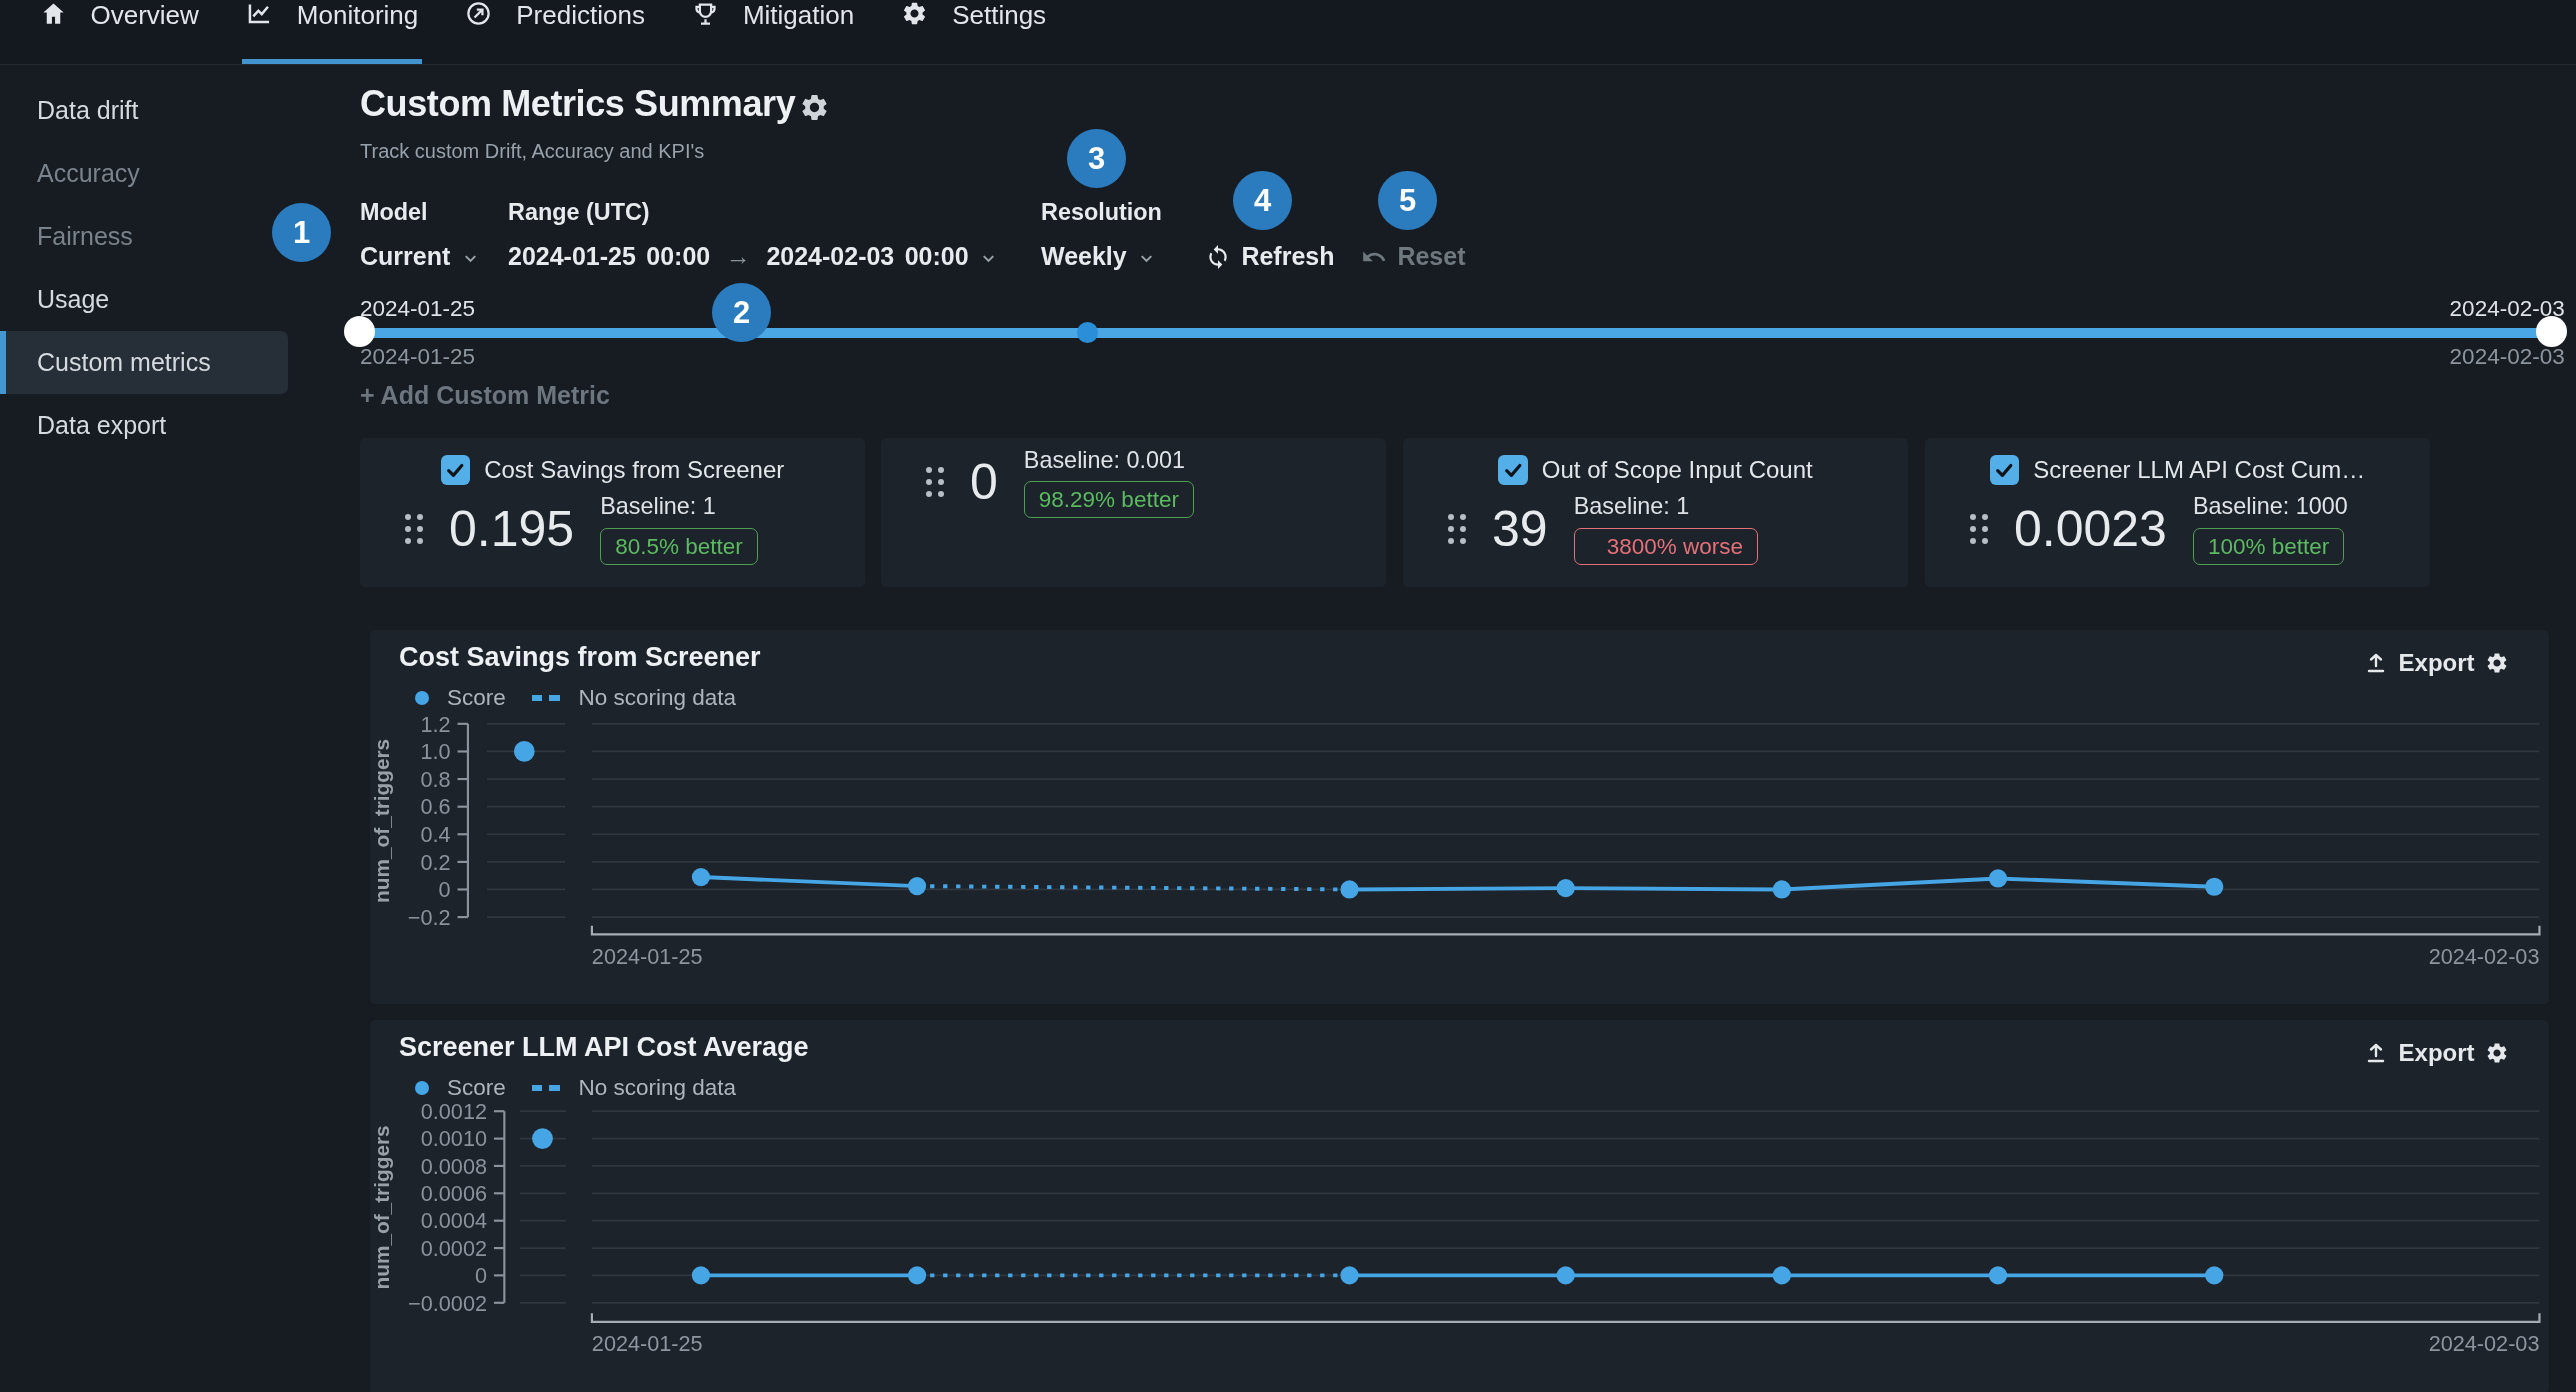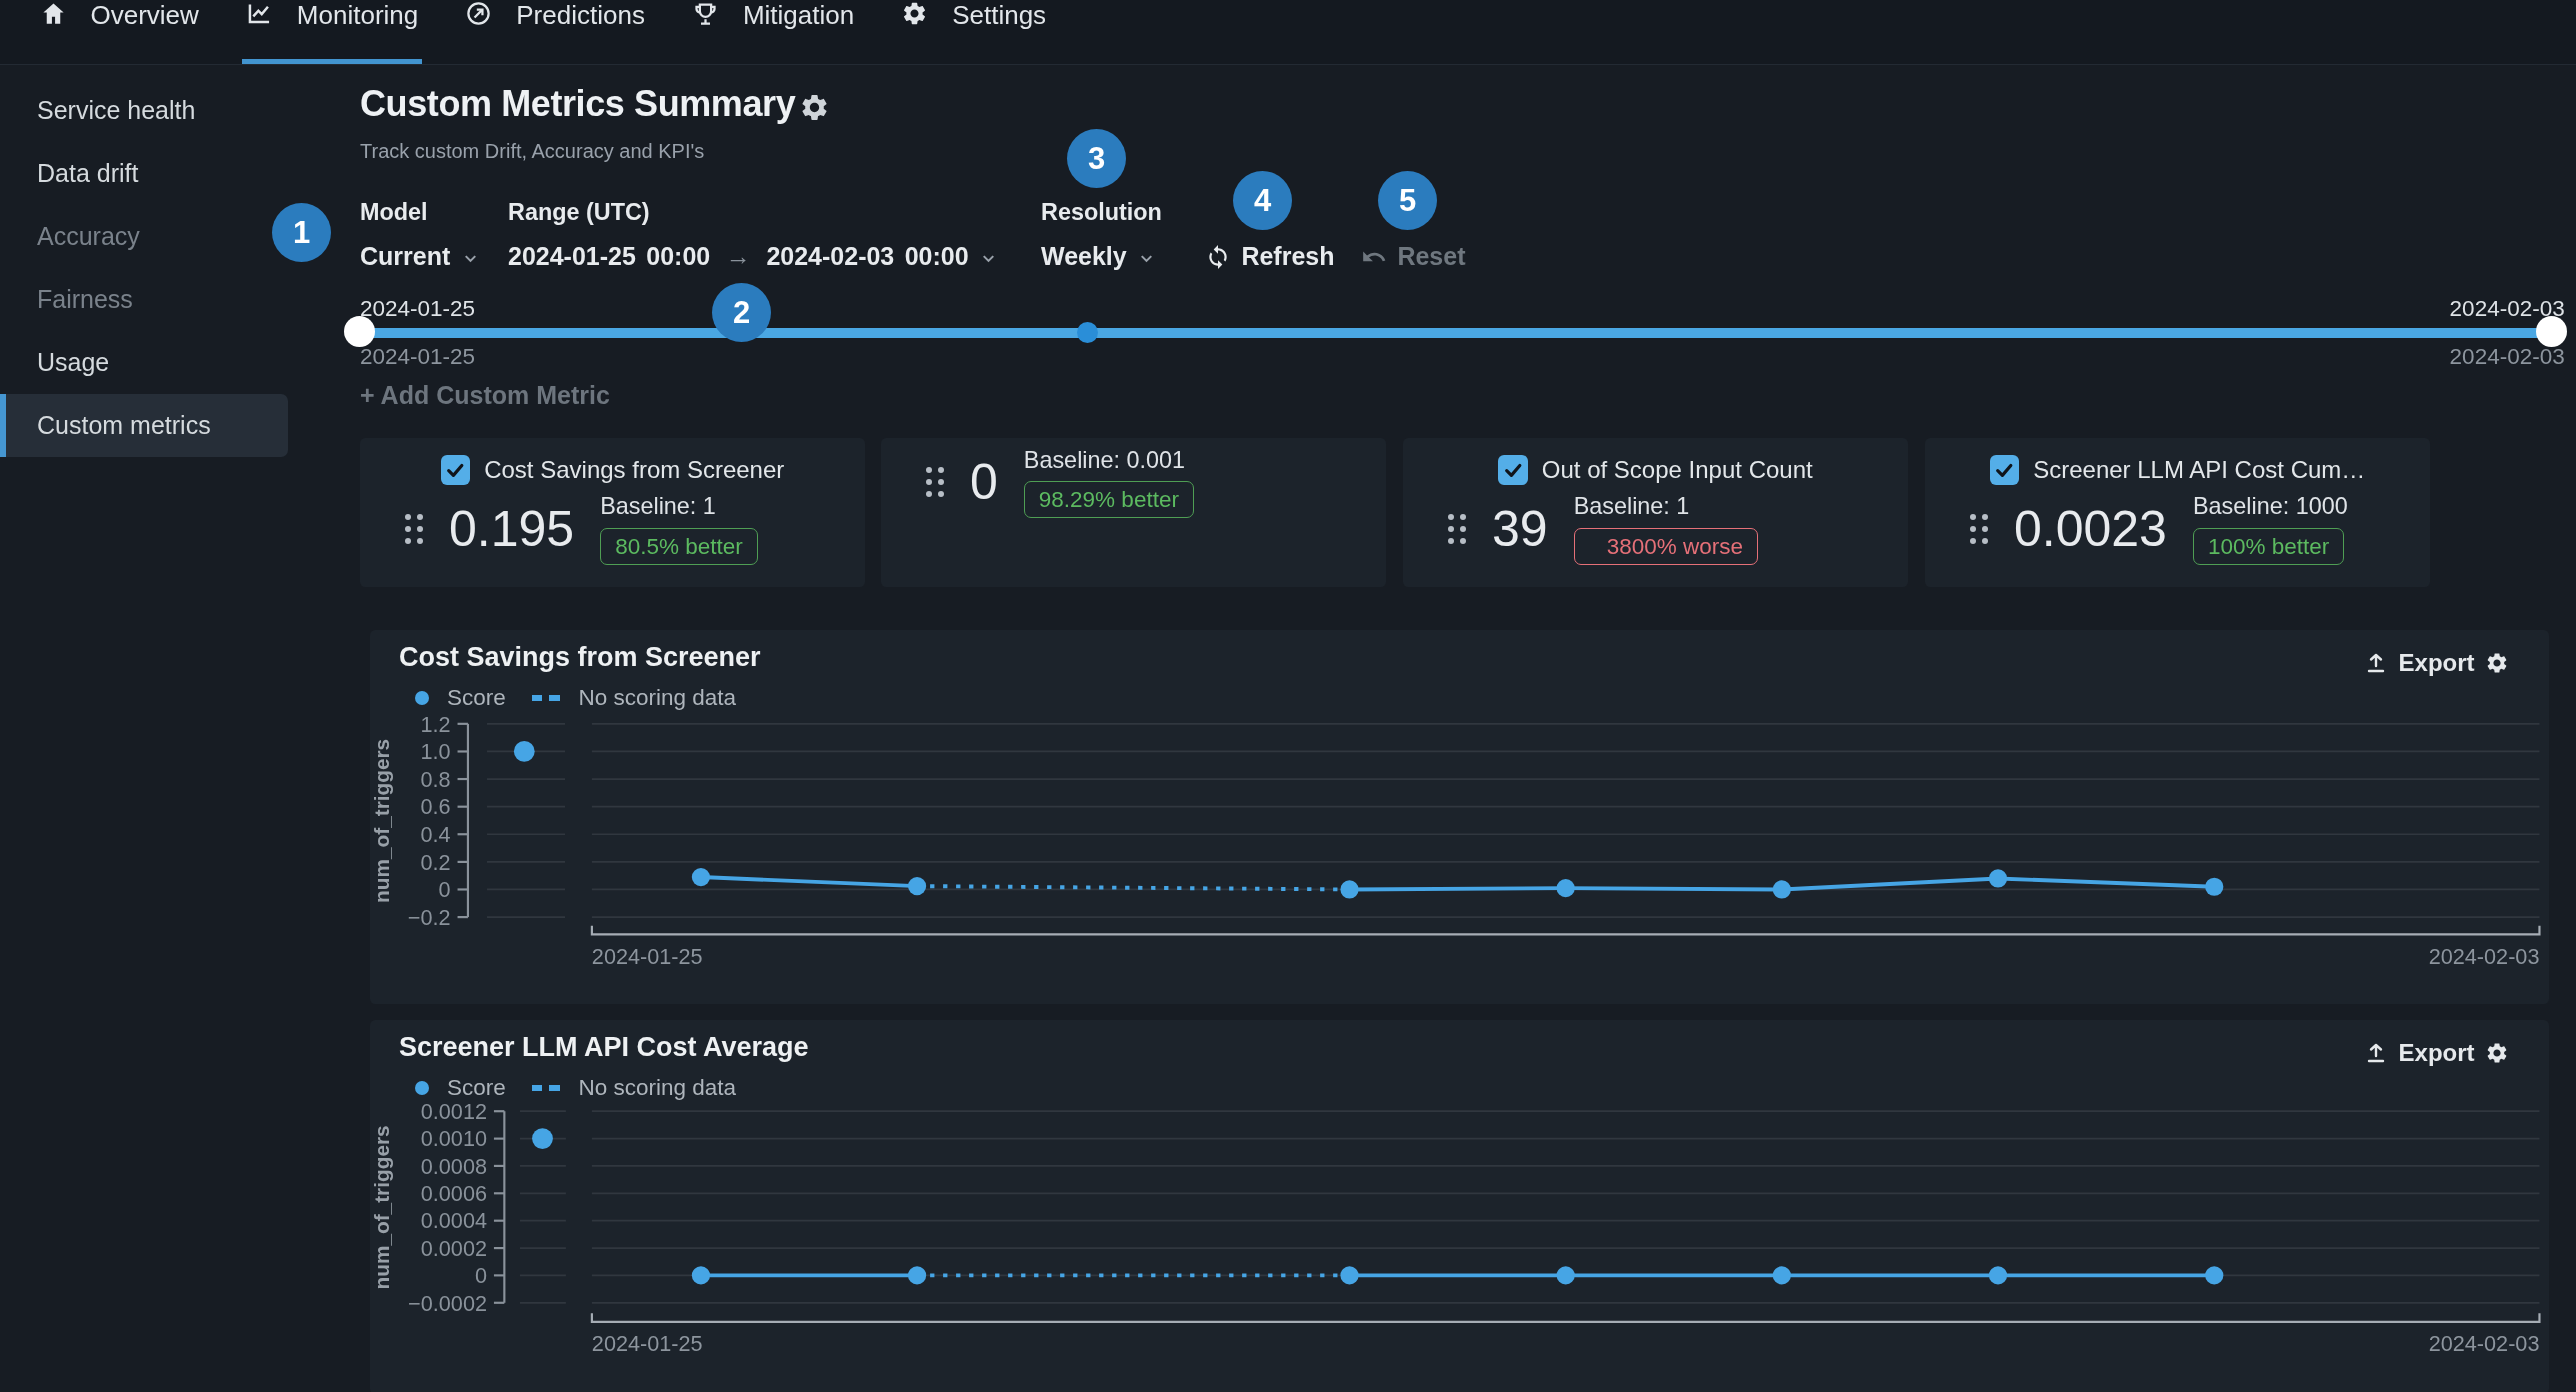--- a/index.html
+++ b/index.html
@@ -113,26 +113,26 @@
     </div>
     <div class="nav-item">
       <svg viewBox="0 0 24 24" fill="currentColor">
           <path d="M19.14,12.94c0.04-0.3,0.06-0.61,0.06-0.94c0-0.32-0.02-0.64-0.07-0.94l2.03-1.58c0.18-0.14,0.23-0.41,0.12-0.61l-1.92-3.32c-0.12-0.22-0.37-0.29-0.59-0.22l-2.39,0.96c-0.5-0.38-1.03-0.7-1.62-0.94L14.4,2.81c-0.04-0.24-0.24-0.41-0.48-0.41h-3.84c-0.24,0-0.43,0.17-0.47,0.41L9.25,5.35C8.66,5.59,8.12,5.92,7.63,6.29L5.24,5.33c-0.22-0.08-0.47,0-0.59,0.22L2.74,8.87C2.62,9.08,2.66,9.34,2.86,9.48l2.03,1.58C4.84,11.36,4.8,11.69,4.8,12s0.02,0.64,0.07,0.94l-2.03,1.58c-0.18,0.14-0.23,0.41-0.12,0.61l1.92,3.32c0.12,0.22,0.37,0.29,0.59,0.22l2.39-0.96c0.5,0.38,1.03,0.7,1.62,0.94l0.36,2.54c0.05,0.24,0.24,0.41,0.48,0.41h3.84c0.24,0,0.44-0.17,0.47-0.41l0.36-2.54c0.59-0.24,1.13-0.56,1.62-0.94l2.39,0.96c0.22,0.08,0.47,0,0.59-0.22l1.92-3.32c0.12-0.22,0.07-0.47-0.12-0.61L19.14,12.94z M12,15.6c-1.98,0-3.6-1.62-3.6-3.6s1.62-3.6,3.6-3.6s3.6,1.62,3.6,3.6S13.98,15.6,12,15.6z"></path>
         </svg>
       <span>Settings</span>
     </div>
   </div>
 
   <div class="sidebar">
-    <div class="side-item">Service health</div>
     <div class="side-item">Data drift</div>
     <div class="side-item disabled">Accuracy</div>
     <div class="side-item disabled">Fairness</div>
     <div class="side-item">Usage</div>
     <div class="side-item active">Custom metrics</div>
+    <div class="side-item">Data export</div>
   </div>
 
   <div class="page-title">Custom Metrics Summary</div>
   <svg class="title-gear" viewBox="0 0 24 24" fill="currentColor">
       <path d="M19.14,12.94c0.04-0.3,0.06-0.61,0.06-0.94c0-0.32-0.02-0.64-0.07-0.94l2.03-1.58c0.18-0.14,0.23-0.41,0.12-0.61l-1.92-3.32c-0.12-0.22-0.37-0.29-0.59-0.22l-2.39,0.96c-0.5-0.38-1.03-0.7-1.62-0.94L14.4,2.81c-0.04-0.24-0.24-0.41-0.48-0.41h-3.84c-0.24,0-0.43,0.17-0.47,0.41L9.25,5.35C8.66,5.59,8.12,5.92,7.63,6.29L5.24,5.33c-0.22-0.08-0.47,0-0.59,0.22L2.74,8.87C2.62,9.08,2.66,9.34,2.86,9.48l2.03,1.58C4.84,11.36,4.8,11.69,4.8,12s0.02,0.64,0.07,0.94l-2.03,1.58c-0.18,0.14-0.23,0.41-0.12,0.61l1.92,3.32c0.12,0.22,0.37,0.29,0.59,0.22l2.39-0.96c0.5,0.38,1.03,0.7,1.62,0.94l0.36,2.54c0.05,0.24,0.24,0.41,0.48,0.41h3.84c0.24,0,0.44-0.17,0.47-0.41l0.36-2.54c0.59-0.24,1.13-0.56,1.62-0.94l2.39,0.96c0.22,0.08,0.47,0,0.59-0.22l1.92-3.32c0.12-0.22,0.07-0.47-0.12-0.61L19.14,12.94z M12,15.6c-1.98,0-3.6-1.62-3.6-3.6s1.62-3.6,3.6-3.6s3.6,1.62,3.6,3.6S13.98,15.6,12,15.6z"></path>
     </svg>
   <div class="subtitle">Track custom Drift, Accuracy and KPI's</div>
 
   <div class="ctrl-label" style="left:360px">Model</div>
   <div class="ctrl-value" style="left:360px">

